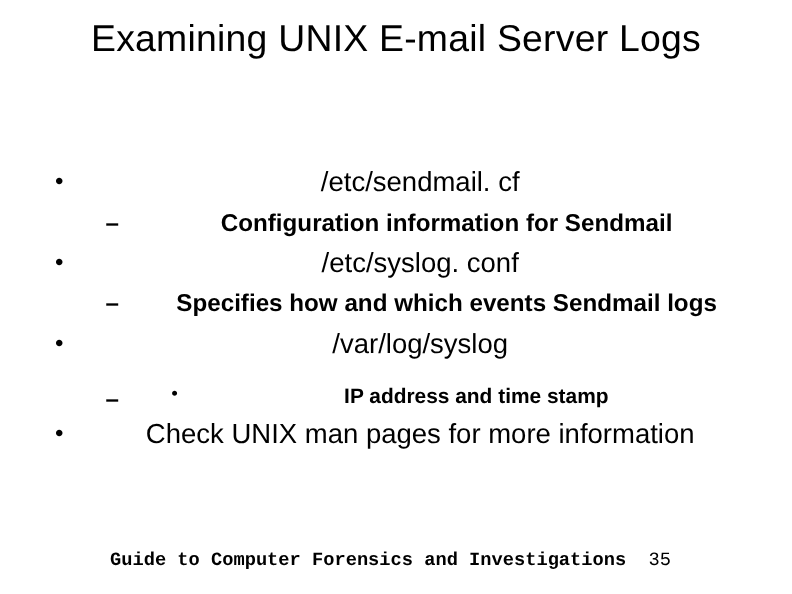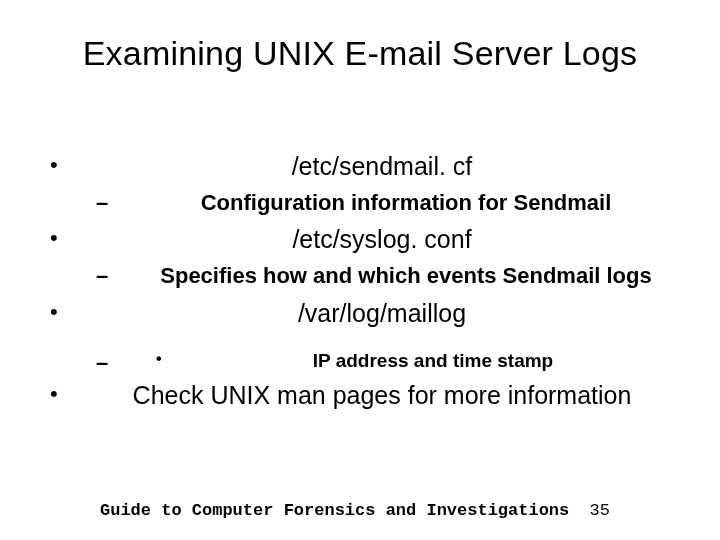--- a/index.html
+++ b/index.html
@@ -12,21 +12,21 @@
     color: #000000;
   }
   .slide {
     position: relative;
     width: 720px;
     height: 540px;
     box-sizing: border-box;
   }
   .title {
     position: absolute;
-    top: 34px;
+    top: 16px;
     left: 0;
     width: 720px;
     text-align: center;
     font-size: 34px;
     font-weight: 400;
     letter-spacing: 0.2px;
   }
   .body {
     position: absolute;
     top: 150px;
@@ -134,21 +134,21 @@
       <li>
         <span>/etc/syslog. conf</span>
         <ul class="l2">
           <li>
             <span>Specifies how and which events Sendmail logs</span>
           </li>
         </ul>
       </li>
 
       <li>
-        <span>/var/log/maillog</span>
+        <span>/var/log/syslog</span>
         <ul class="l2">
           <li>
             <ul class="l3">
               <li>
                 <span>IP address and time stamp</span>
               </li>
             </ul>
           </li>
         </ul>
       </li>

